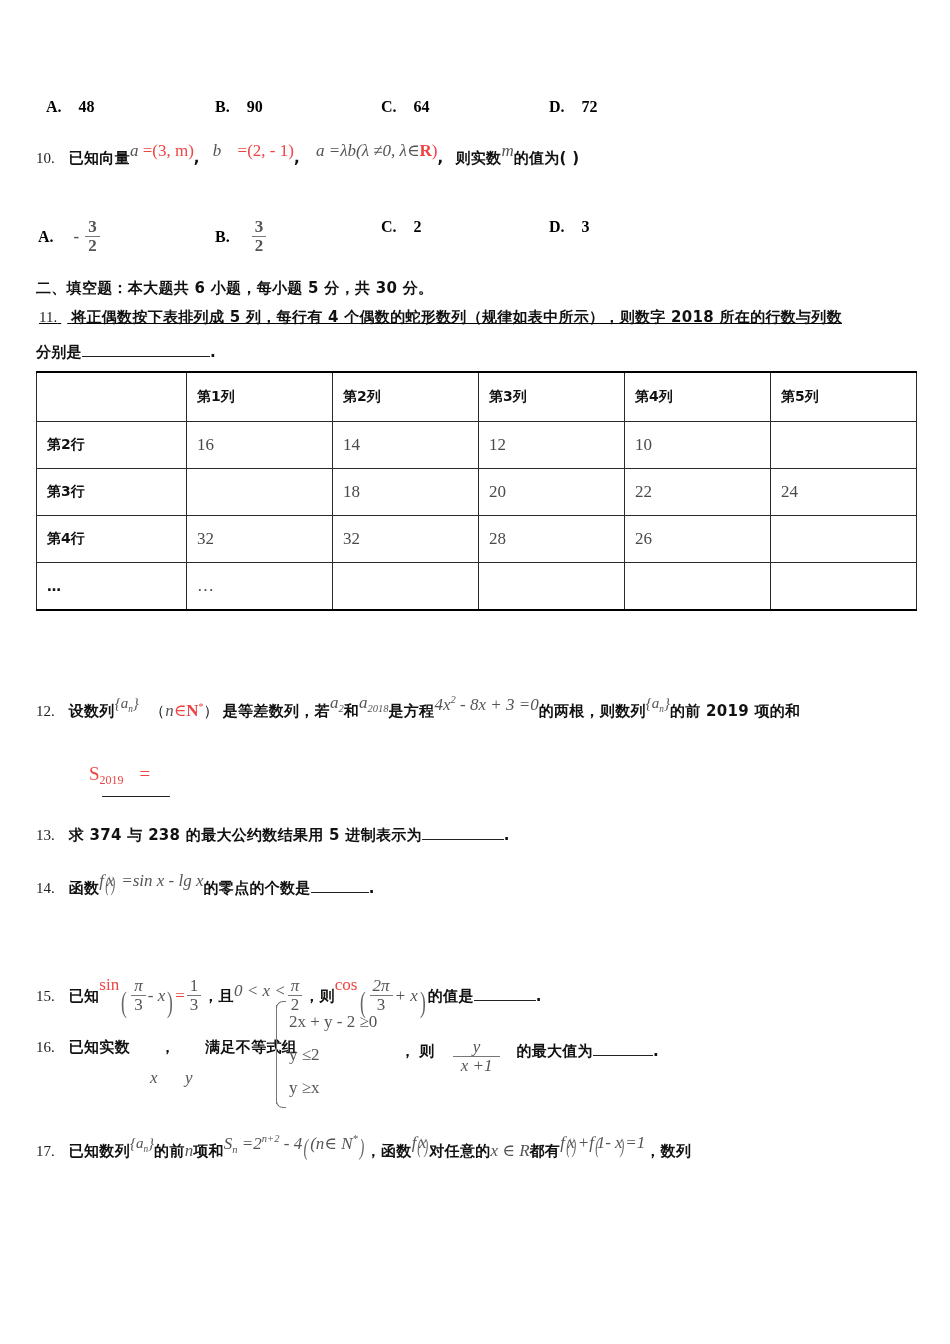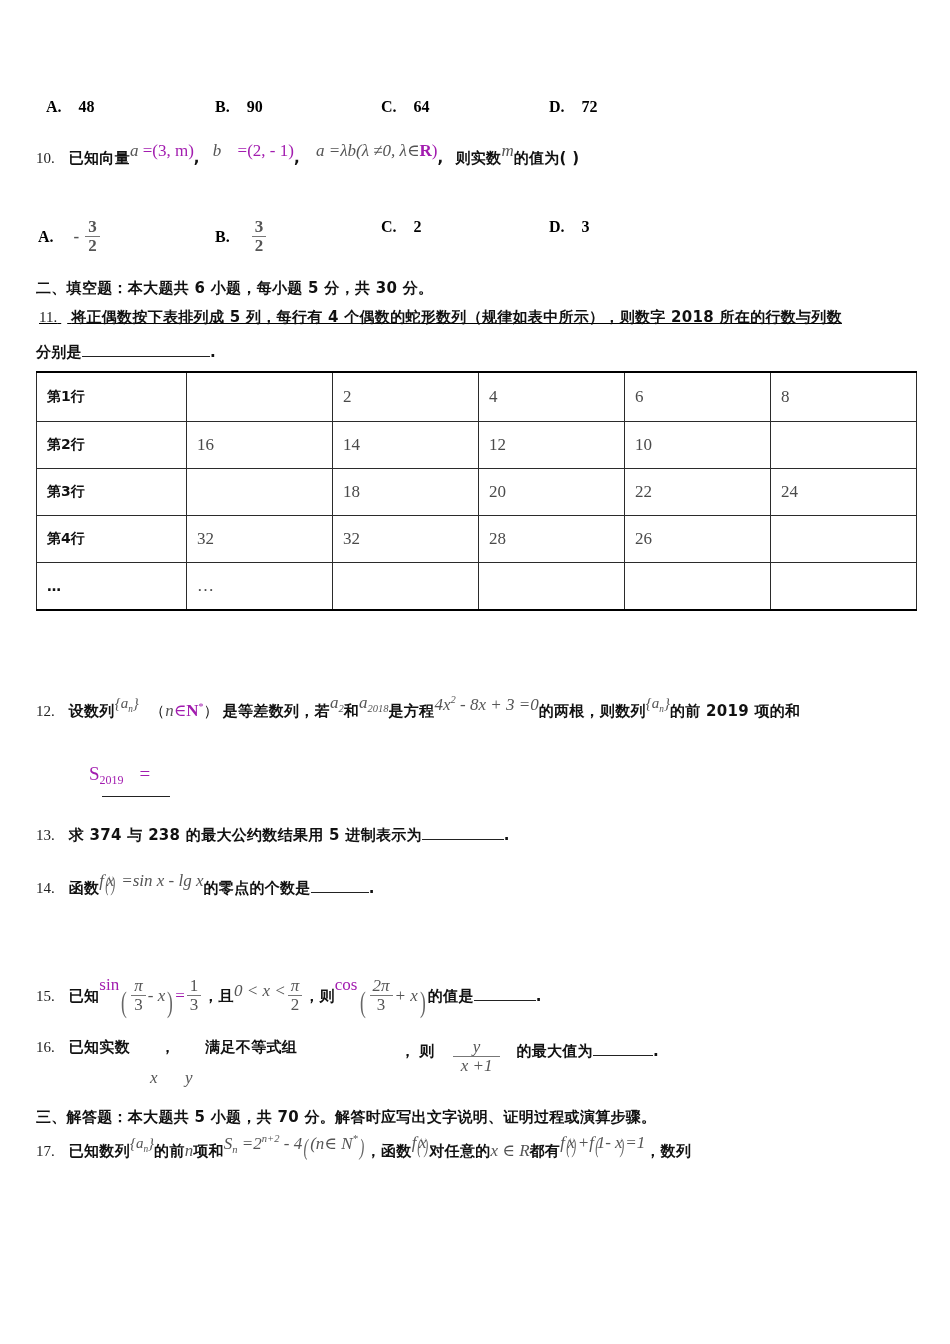--- a/index.html
+++ b/index.html
@@ -33,21 +33,21 @@
   }
   .mathi {
     font-family: "Liberation Serif", "DejaVu Serif", serif;
     font-style: italic;
     color: #555;
     font-size: 17px;
   }
   .mathu {
     font-family: "Liberation Serif", "DejaVu Serif", serif;
     font-style: normal;
-    color: #a21caf;
+    color: #ef4444;
     font-size: 17px;
   }
   .qnum {
     font-family: "Liberation Serif", "DejaVu Serif", serif;
     font-size: 15px;
     color: #222;
   }
   .opt {
     position: absolute;
     font-family: "Liberation Serif", "DejaVu Serif", serif;
@@ -237,26 +237,26 @@
     <colgroup>
       <col class="c0">
         <col class="cx">
         <col class="cx">
         <col class="cx">
         <col class="cx">
         <col class="cx">
     </colgroup>
     <tbody id="snake-tbody">
         <tr>
-          <td class="rowhdr">第1行</td>
-          <td></td>
-          <td>2</td>
-          <td>4</td>
-          <td>6</td>
-          <td>8</td>
+          <td class="hdr"></td>
+          <td class="hdr">第1列</td>
+          <td class="hdr">第2列</td>
+          <td class="hdr">第3列</td>
+          <td class="hdr">第4列</td>
+          <td class="hdr">第5列</td>
         </tr>
         <tr>
           <td class="rowhdr">第2行</td>
           <td>16</td>
           <td>14</td>
           <td>12</td>
           <td>10</td>
           <td></td>
         </tr>
         <tr>
@@ -330,34 +330,40 @@
     <span class="cn">满足不等式组</span>
   </div>
 
   <div class="row" style="left:150px; top:1068px;">
     <span class="mathi">x</span>
   </div>
   <div class="row" style="left:185px; top:1068px;">
     <span class="mathi">y</span>
   </div>
 
+  <div class="system" style="left:276px; top:1005px;">
+    <span class="brace-hook top"></span>
+    <span class="brace-hook bot"></span>
+    <div class="line">2x + y - 2 ≥0</div>
+    <div class="line">y ≤2</div>
+    <div class="line">y ≥x</div>
+  </div>
 
   <div class="row" style="left:400px; top:1038px;">
     <span class="cn">，</span>
     <span class="cn">则</span>
     <span style="display:inline-block;width:8px"></span>
     <span class="frac" style="vertical-align:-0.85em; font-size:17px;">
       <span class="num mathi" style="padding:0 8px">y</span>
       <span class="den mathi" style="padding:0 8px">x +1</span>
     </span>
     <span style="display:inline-block;width:6px"></span>
     <span class="cn">的最大值为</span><span class="blank" style="width:60px; height:15px;"></span><span class="cn">.</span>
   </div>
 
-  <div class="row cn" style="left:36px; top:1108px; font-size:15px;">三、解答题：本大题共 5 小题，共 70 分。解答时应写出文字说明、证明过程或演算步骤。</div>
 
   <div class="row" style="left:36px; top:1140px;">
     <span class="qnum">17.</span>
     <span style="display:inline-block;width:6px"></span>
     <span class="cn">已知数列</span><span class="mathi" style="font-size:15px; position:relative; top:-8px;"><span>{a</span><sub class="s">n</sub><span>}</span></span><span class="cn">的前</span><span class="mathi">n</span><span class="cn">项和</span><span class="mathi" style="position:relative; top:-7px;"><span>S</span><sub class="s">n</sub><span> =2</span><sup class="s">n+2</sup><span> - 4</span><span class="medparen">(</span><span>(n∈ N</span><sup class="s">*</sup><span class="medparen">)</span></span><span class="cn">，</span><span class="cn">函数</span><span class="mathi" style="position:relative; top:-8px;"><span>f</span><span class="medparen" style="font-size:20px">(</span><span style="margin:0 -4px">x</span><span class="medparen" style="font-size:20px">)</span></span><span class="cn">对任意的</span><span class="mathi">x ∈ R</span><span class="cn">都有</span><span class="mathi" style="position:relative; top:-8px;"><span>f</span><span class="medparen" style="font-size:20px">(</span><span style="margin:0 -4px">x</span><span class="medparen" style="font-size:20px">)</span><span>+</span><span>f</span><span class="medparen" style="font-size:20px">(</span><span style="margin:0 -4px">1- x</span><span class="medparen" style="font-size:20px">)</span><span>=1</span></span><span class="cn">，</span><span class="cn">数列</span>
   </div>
 
 </div>
 
 </body></html>

